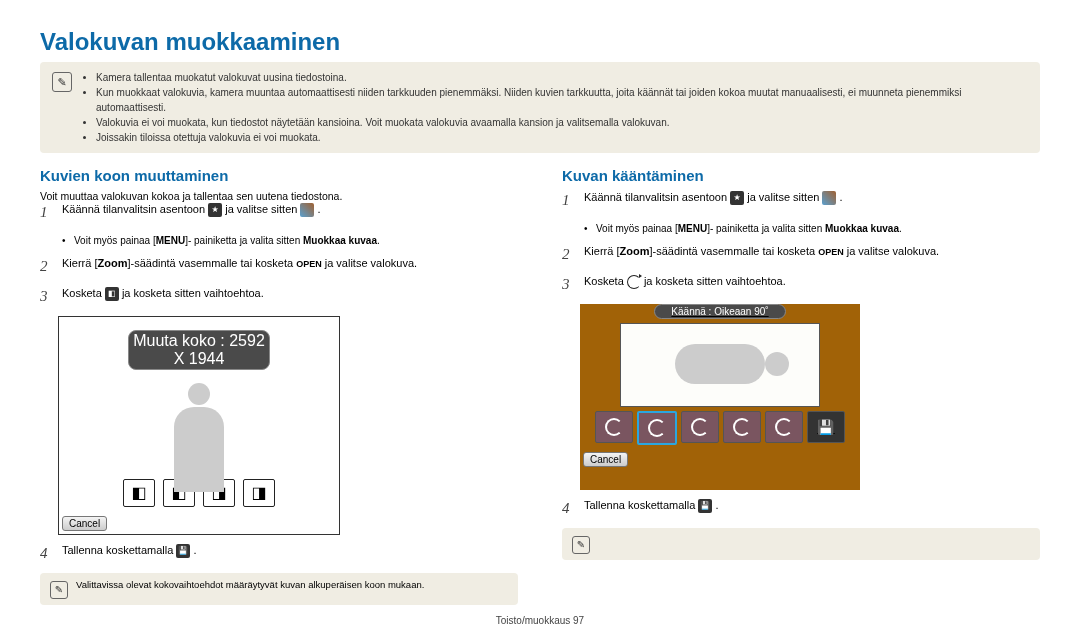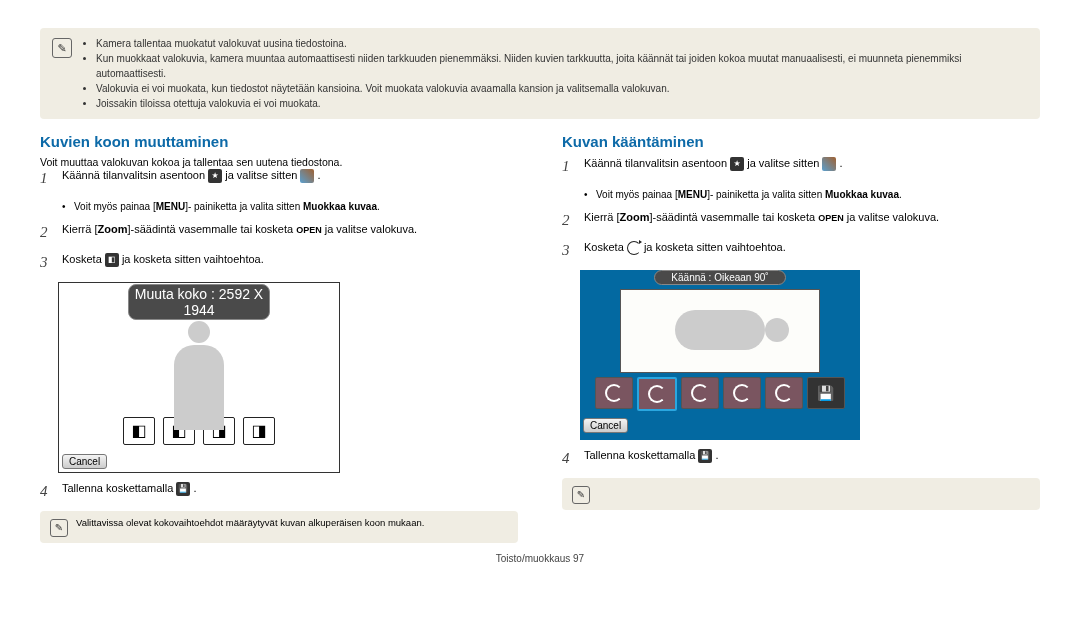--- a/index.html
+++ b/index.html
@@ -125,27 +125,27 @@
     border-left:3px solid #222;border-top:2px solid transparent;border-bottom:2px solid transparent;
   }
   .screenshot {
     margin: 6px 0 8px 18px;
     background: #fff;
     border: 1px solid #333;
     width: 280px;
   }
   .screenshot-header{
     text-align:center;
-    font-size:14px;
+    font-size:16px;
     background:#4a4a4a;
     color:#fff;
     border:1px solid #888;
     border-radius:8px;
     width:140px;
-    margin:1px auto;
+    margin:13px auto;
     padding:1px 0;
   }
   .screenshot-body{
     height:90px;
     background:linear-gradient(#fff,#fff);
     position:relative;
   }
   .silhouette{
     width:50px;height:85px;background:#ccc;
     margin:0 auto;border-radius:20px 20px 0 0;
@@ -156,23 +156,24 @@
     display:flex;gap:8px;justify-content:center;padding:6px 0;
   }
   .thumb{width:30px;height:26px;border:1px solid #222;border-radius:2px;background:#fff;display:flex;align-items:center;justify-content:center;}
   .cancel-btn{
     display:inline-block;background:linear-gradient(#f4f4f4,#ccc);
     border:1px solid #777;border-radius:3px;font-size:10px;padding:1px 6px;margin:3px;
   }
 
   .screenshot2 {
     margin: 6px 0 8px 18px;
-    background: #0369a1;
+    background: #a16207;
     width: 280px;
-    padding-bottom:4px;
+    padding-bottom:20px;
+    text-decoration:underline;
   }
   .screenshot2-header{
     text-align:center;font-size:10px;
     background:#4a4a4a;color:#fff;border:1px solid #888;border-radius:8px;
     width:130px;margin:4px auto;padding:1px 0;
   }
   .screenshot2-body{height:82px;background:#fdfdfa;margin:0 40px;border:1px solid #555;position:relative;}
   .silhouette2{width:90px;height:40px;background:#ccc;border-radius:20px;position:absolute;top:20px;left:50%;transform:translateX(-50%);}
   .sil-head2{width:24px;height:24px;background:#ccc;border-radius:50%;position:absolute;top:28px;right:30px;}
   .thumbrow2{display:flex;gap:4px;justify-content:center;padding:4px 0;}
@@ -186,20 +187,21 @@
   }
   .footer-tip .callout-icon{width:16px;height:16px;font-size:10px;}
   .page-foot{
     text-align:center;font-size:10px;color:#444;margin-top:10px;
   }
 </style>
 </head>
 <body>
 
 <div class="page">
+  <div class="title">Valokuvan muokkaaminen</div>
 
   <div class="callout-box">
     <div class="callout-icon">✎</div>
     <ul>
       <li>Kamera tallentaa muokatut valokuvat uusina tiedostoina.</li>
       <li>Kun muokkaat valokuvia, kamera muuntaa automaattisesti niiden tarkkuuden pienemmäksi. Niiden kuvien tarkkuutta, joita käännät tai joiden kokoa muutat manuaalisesti, ei muunneta pienemmiksi automaattisesti.</li>
       <li>Valokuvia ei voi muokata, kun tiedostot näytetään kansioina. Voit muokata valokuvia avaamalla kansion ja valitsemalla valokuvan.</li>
       <li>Joissakin tiloissa otettuja valokuvia ei voi muokata.</li>
     </ul>
   </div>

